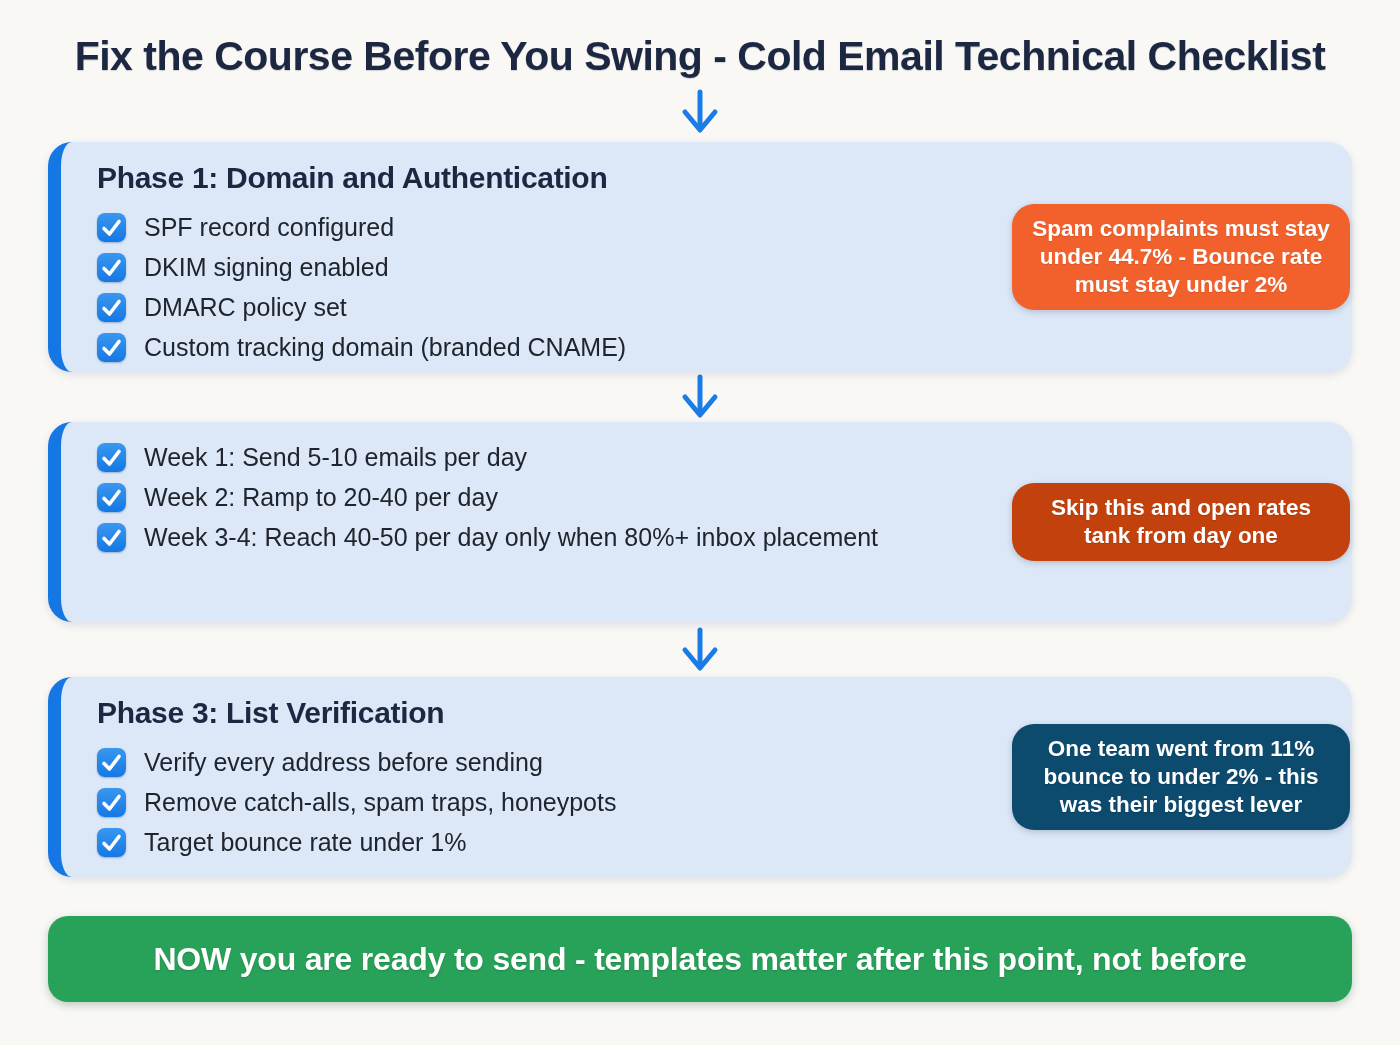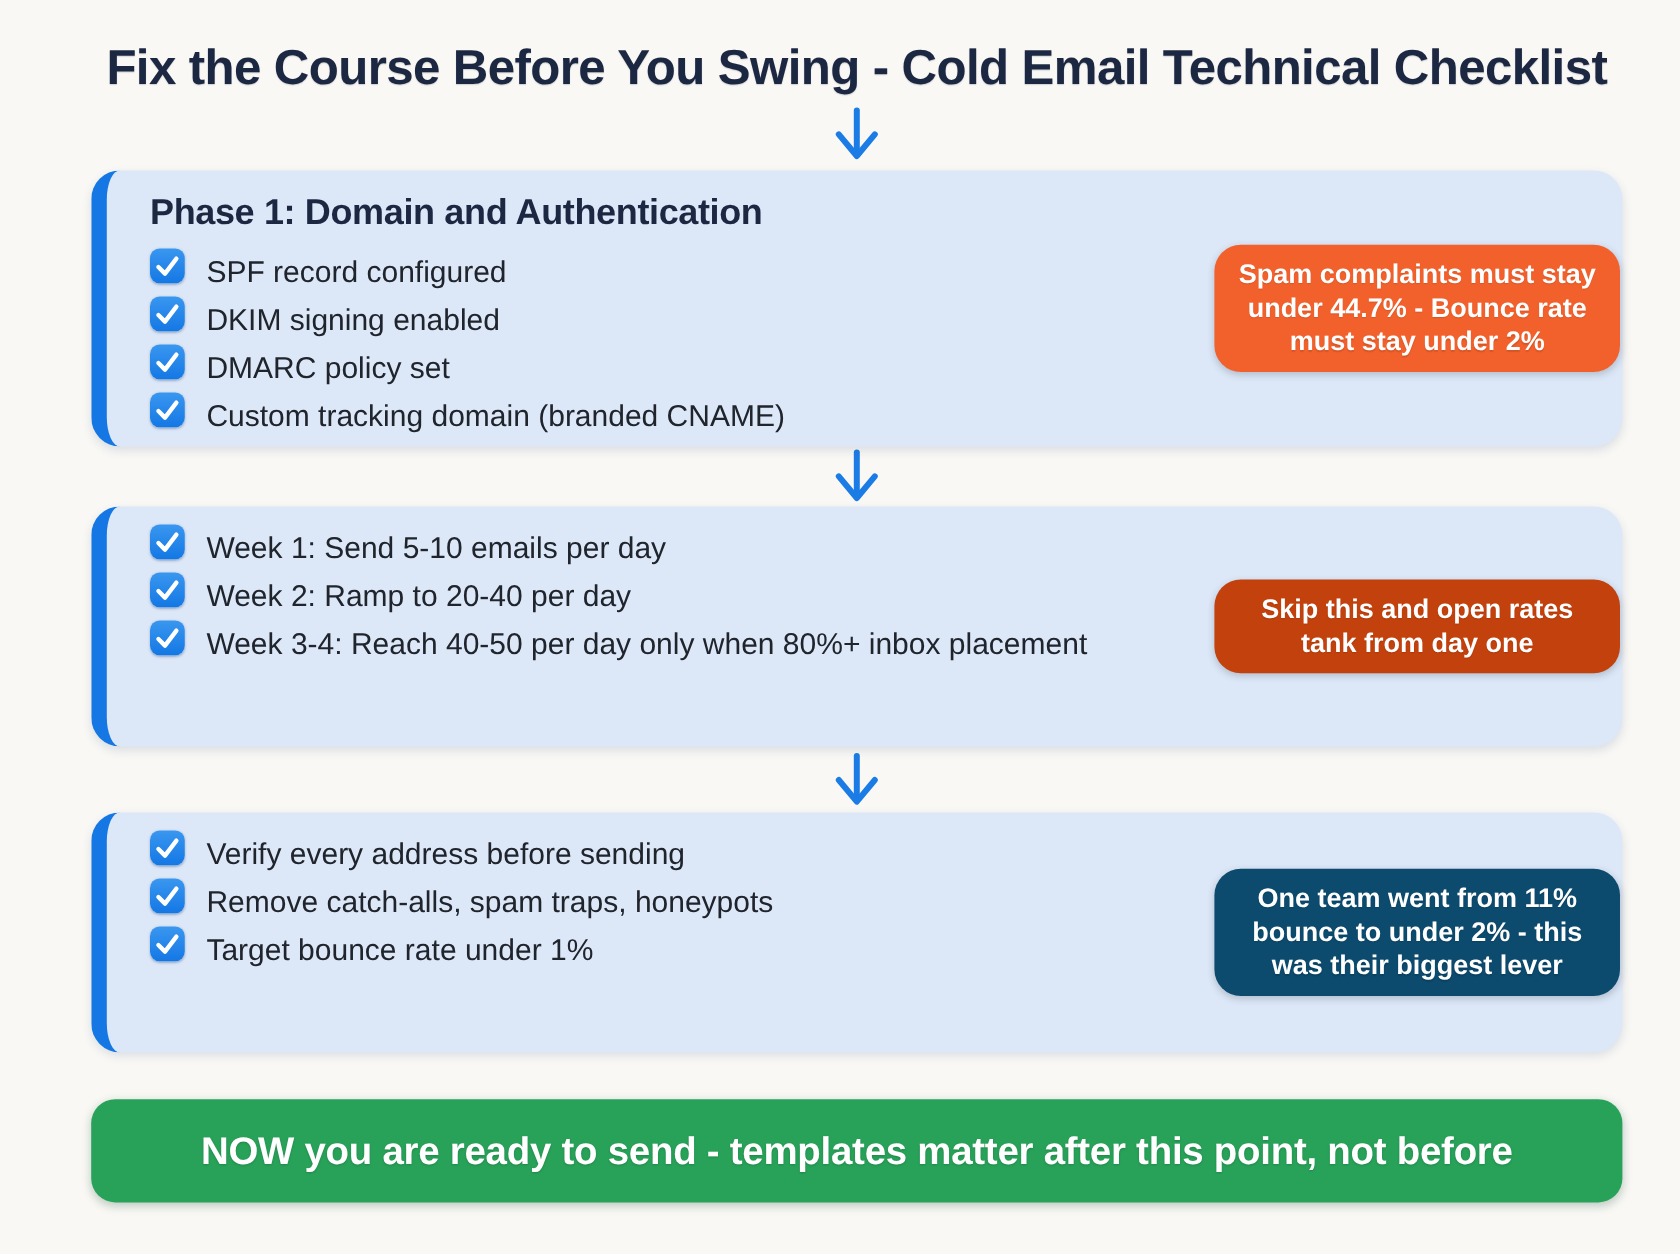--- a/index.html
+++ b/index.html
@@ -3,21 +3,21 @@
 <meta charset="utf-8">
 <style>
   html, body { margin: 0; padding: 0; }
   body {
     width: 1400px; height: 1045px;
     background: #f9f8f5;
     font-family: "Liberation Sans", sans-serif;
     color: #1c2430;
     overflow: hidden;
   }
-  .page { width: 1400px; height: 851px; padding-top: 30px; box-sizing: border-box; padding-left: 28px; }
+  .page { width: 1400px; height: 851px; padding-top: 30px; box-sizing: border-box; }
 
   .title {
     margin: 0;
     height: 52px; line-height: 52px;
     text-align: center;
     font-size: 41px; font-weight: bold; letter-spacing: -0.5px;
     color: #1c2742;
     text-shadow: 0 1px 1px rgba(20,30,60,0.18);
   }
 
@@ -41,21 +41,21 @@
   .phase.short { height: 200px; }
 
   .phase-heading {
     margin: 0 0 8px 0;
     font-size: 30px; font-weight: bold;
     line-height: 42px;
     color: #1c2742;
     letter-spacing: -0.3px;
   }
 
-  .item { display: flex; align-items: flex-start; height: 40px; gap: 18px; }
+  .item { display: flex; align-items: center; height: 40px; gap: 18px; }
   .checkbox {
     width: 29px; height: 29px; flex: 0 0 29px;
     border-radius: 8px;
     background: linear-gradient(180deg, #3a97f0, #1478e4);
     box-shadow: 0 1px 2px rgba(20,60,120,0.35);
     display: flex; align-items: center; justify-content: center;
   }
   .item-label { font-size: 25px; color: #20242c; line-height: 40px; white-space: nowrap; }
 
   .callout {
@@ -175,20 +175,21 @@
   </section>
 
   <div class="arrow-row mid2">
     <svg class="arrow-svg" width="44" height="46" viewBox="0 0 44 46">
       <path d="M22 3 L22 38" stroke="#1b7ce6" stroke-width="5" stroke-linecap="round" fill="none"></path>
       <polyline points="7,23 22,41 37,23" stroke="#1b7ce6" stroke-width="5" stroke-linecap="round" stroke-linejoin="round" fill="none"></polyline>
     </svg>
   </div>
 
   <section class="phase short">
+    <h2 class="phase-heading">Phase 3: List Verification</h2>
     <div class="item">
       <span class="checkbox">
           <svg width="29" height="29" viewBox="0 0 29 29">
             <polyline points="7,15.5 12.5,21 22,8.5" stroke="#ffffff" stroke-width="3.6" stroke-linecap="round" stroke-linejoin="round" fill="none"></polyline>
           </svg>
         </span>
       <span class="item-label">Verify every address before sending</span>
     </div>
     <div class="item">
       <span class="checkbox">

